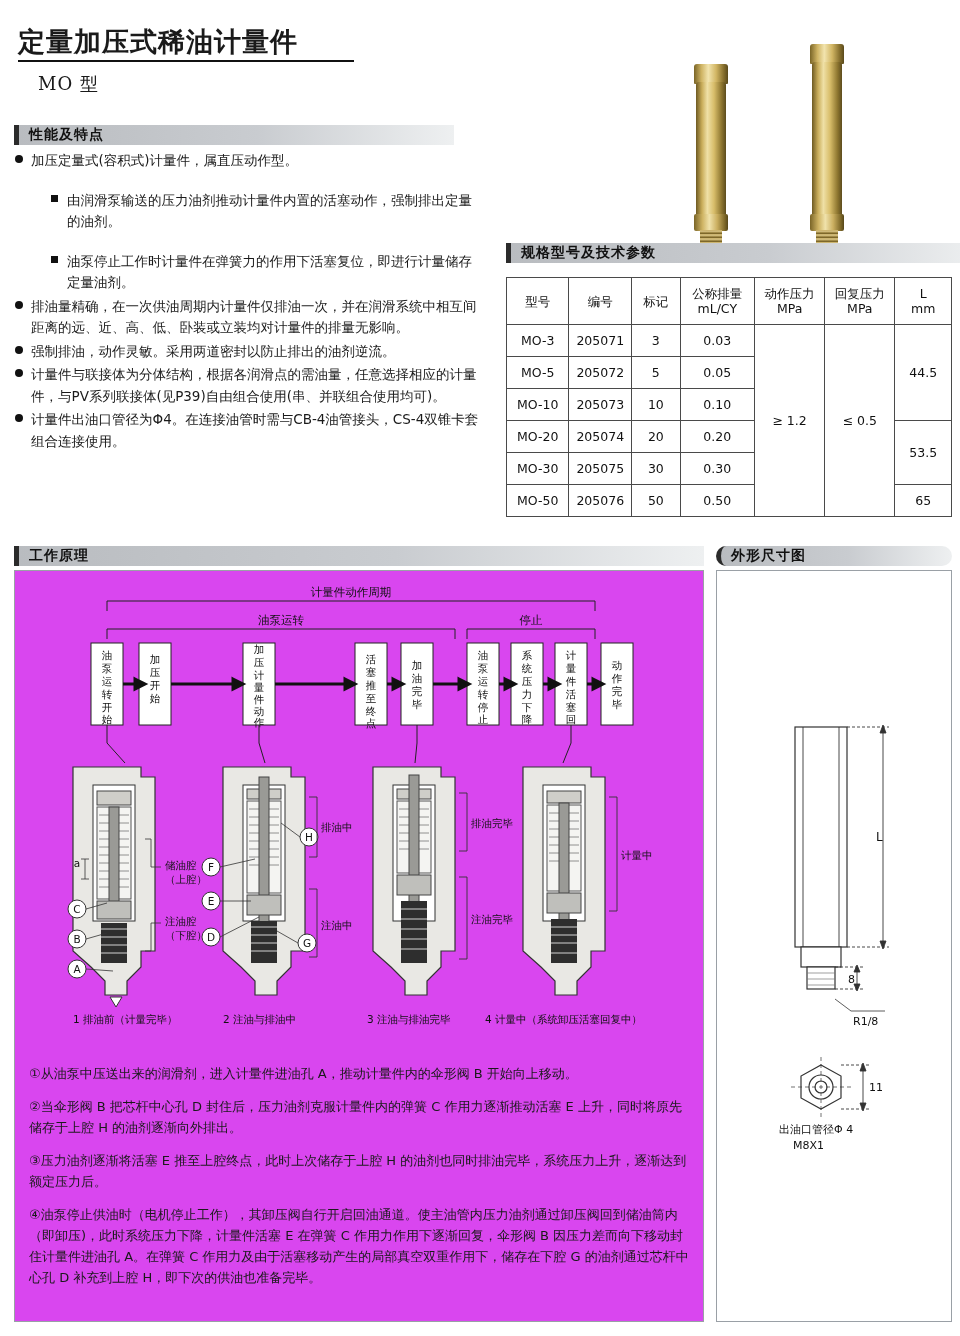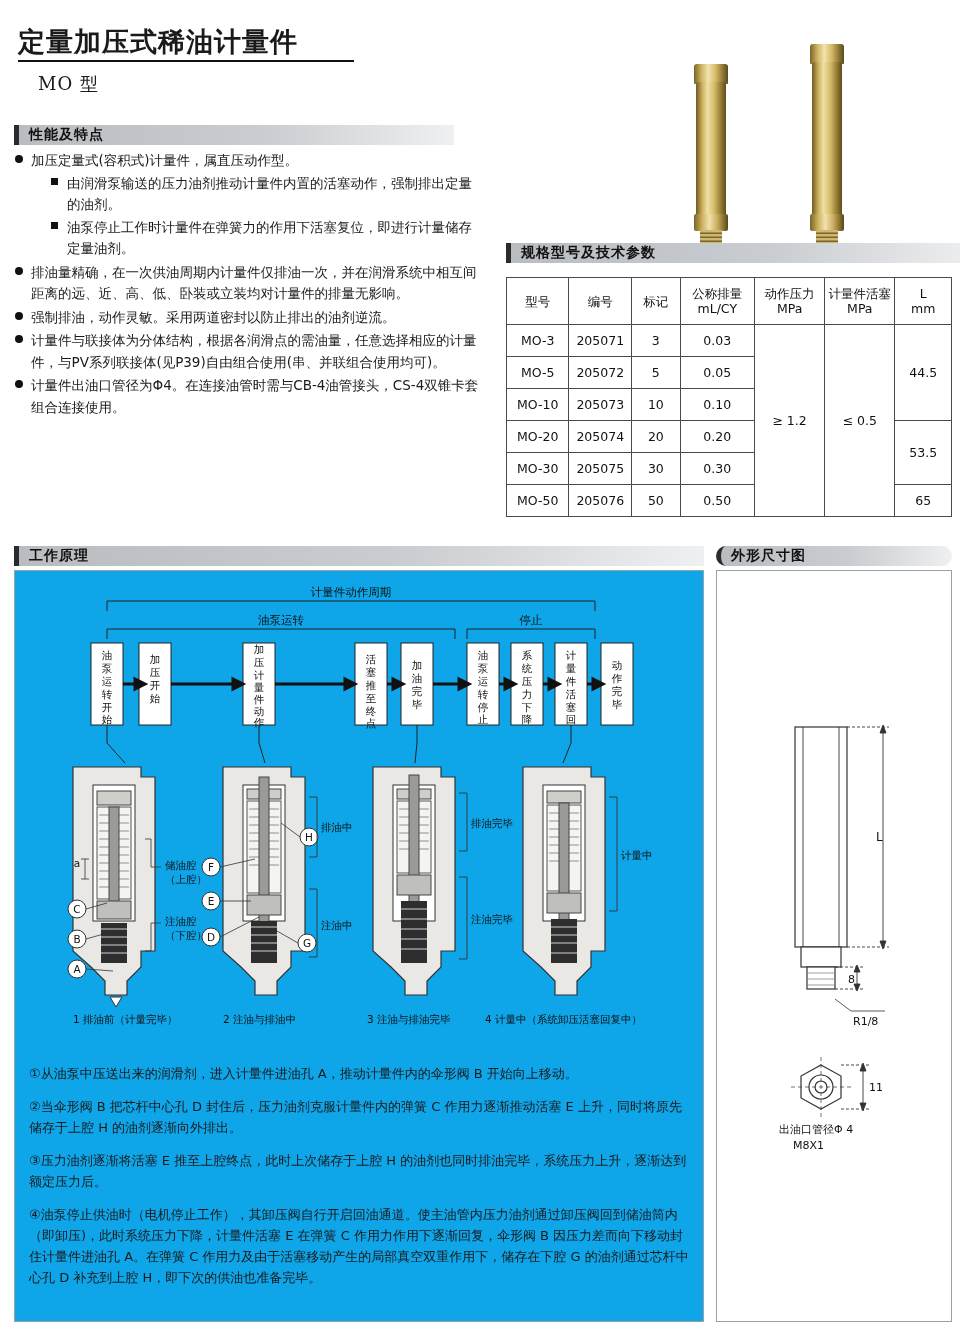--- a/index.html
+++ b/index.html
@@ -47,21 +47,21 @@
   
   .features{
     position:absolute;left:14px;top:150px;width:470px;
     font-size:13.5px;line-height:21.5px;
   }
   .f-item{position:relative;padding-left:17px;margin-bottom:2px;}
   .f-item .bullet{
     position:absolute;left:1px;top:5px;width:8px;height:8px;border-radius:50%;
     background:#111;
   }
-  .f-sub{position:relative;padding-left:36px;margin-top:1px;}
+  .f-sub{position:relative;padding-left:36px;margin-top:18px;}
   .f-sub .sq{
     position:absolute;left:20px;top:5px;width:7px;height:7px;background:#111;
   }
 
   
   .photo{
     position:absolute;left:660px;top:30px;width:280px;height:200px;
   }
   .bolt{position:absolute;}
   .bolt .body{
@@ -91,21 +91,21 @@
     border:1px solid #4a4a4a;text-align:center;padding:0;height:31px;
     font-weight:normal;color:#111;
   }
   table.spec th{height:46px;line-height:15px;font-size:12.5px;}
   table.spec td.model{font-family:"DejaVu Sans","Liberation Sans",sans-serif;}
   .two-line{display:block;line-height:15px;}
 
   
   .principle{
     position:absolute;left:14px;top:570px;width:690px;height:752px;
-    border:1px solid #9aa0a6;background:#0ea5e9;box-sizing:border-box;
+    border:1px solid #9aa0a6;background:#d946ef;box-sizing:border-box;
   }
   .diagram{
     position:absolute;left:0;top:0;width:688px;height:470px;
   }
   .steps{
     position:absolute;left:14px;top:1046px;width:676px;font-size:13px;line-height:21px;
   }
   .steps p{margin:12px 0 1px 0;text-indent:0;}
 
   
@@ -193,21 +193,21 @@
           </th>
           <th style="width:74px">
             <span class="two-line">公称排量</span>
             <span class="two-line">mL/CY</span>
           </th>
           <th style="width:70px">
             <span class="two-line">动作压力</span>
             <span class="two-line">MPa</span>
           </th>
           <th style="width:70px">
-            <span class="two-line">计量件活塞</span>
+            <span class="two-line">回复压力</span>
             <span class="two-line">MPa</span>
           </th>
           <th style="width:56px">
             <span class="two-line">L</span>
             <span class="two-line">mm</span>
           </th>
         </tr>
       </thead>
       <tbody>
         <tr>

